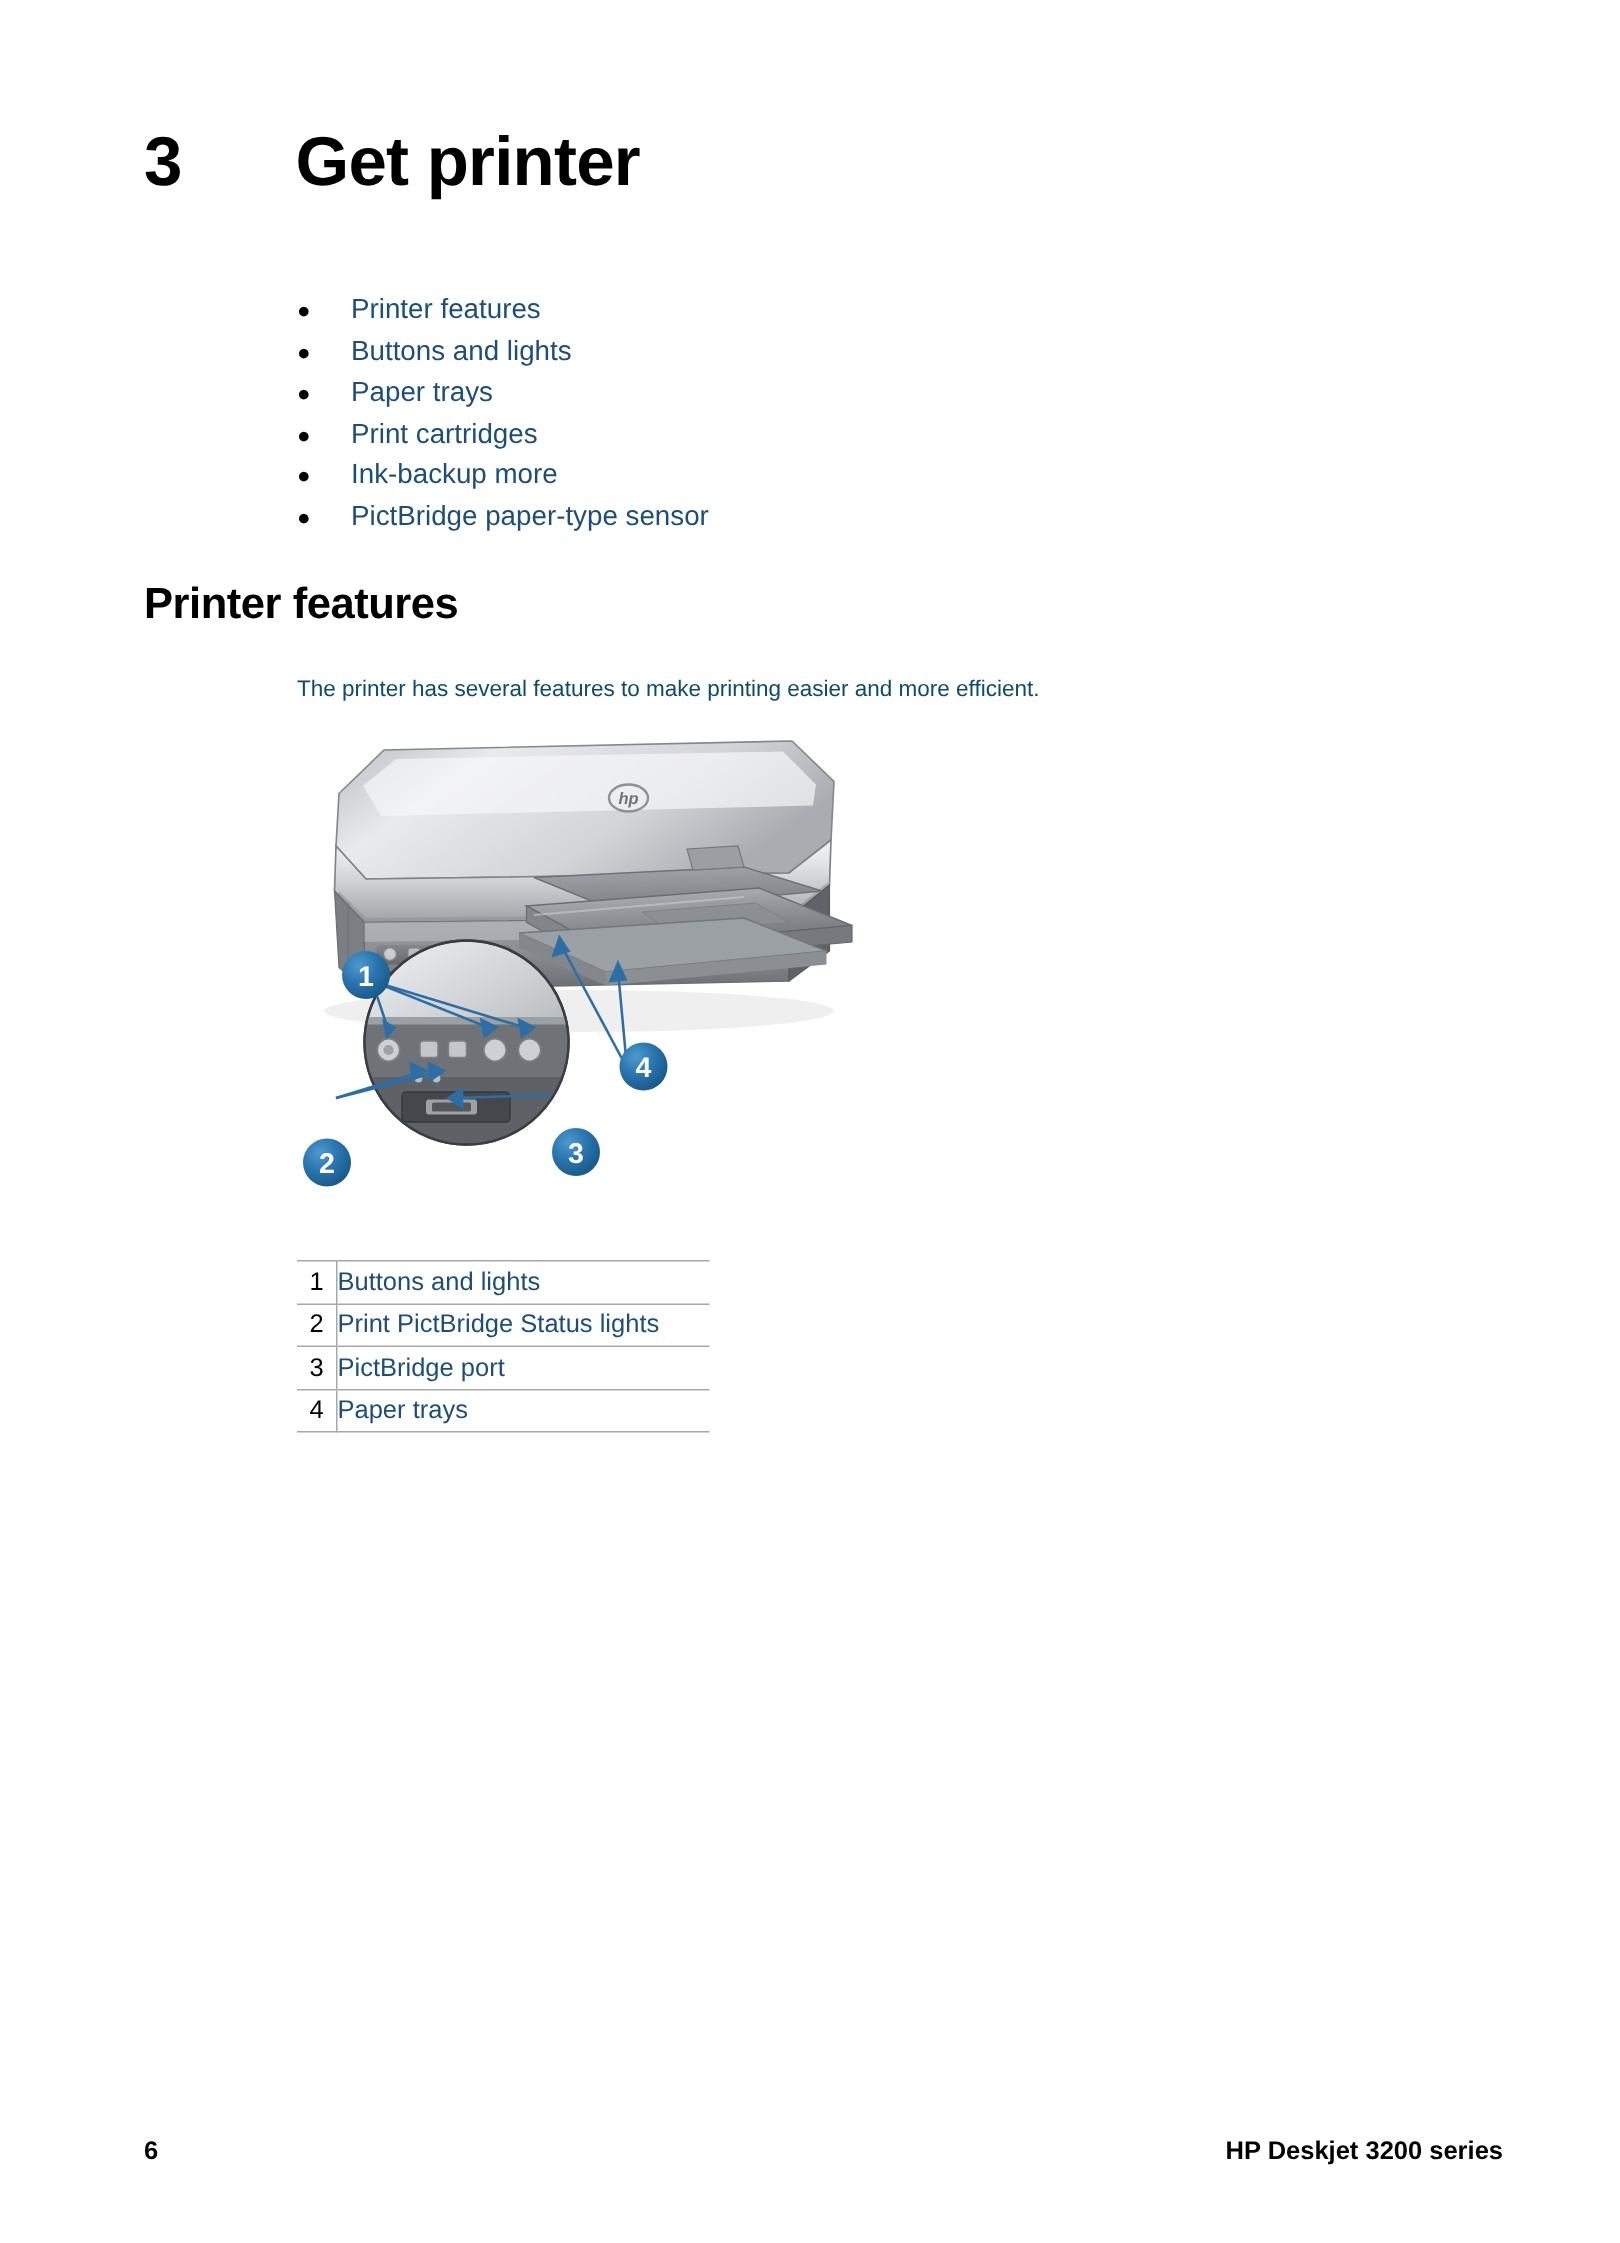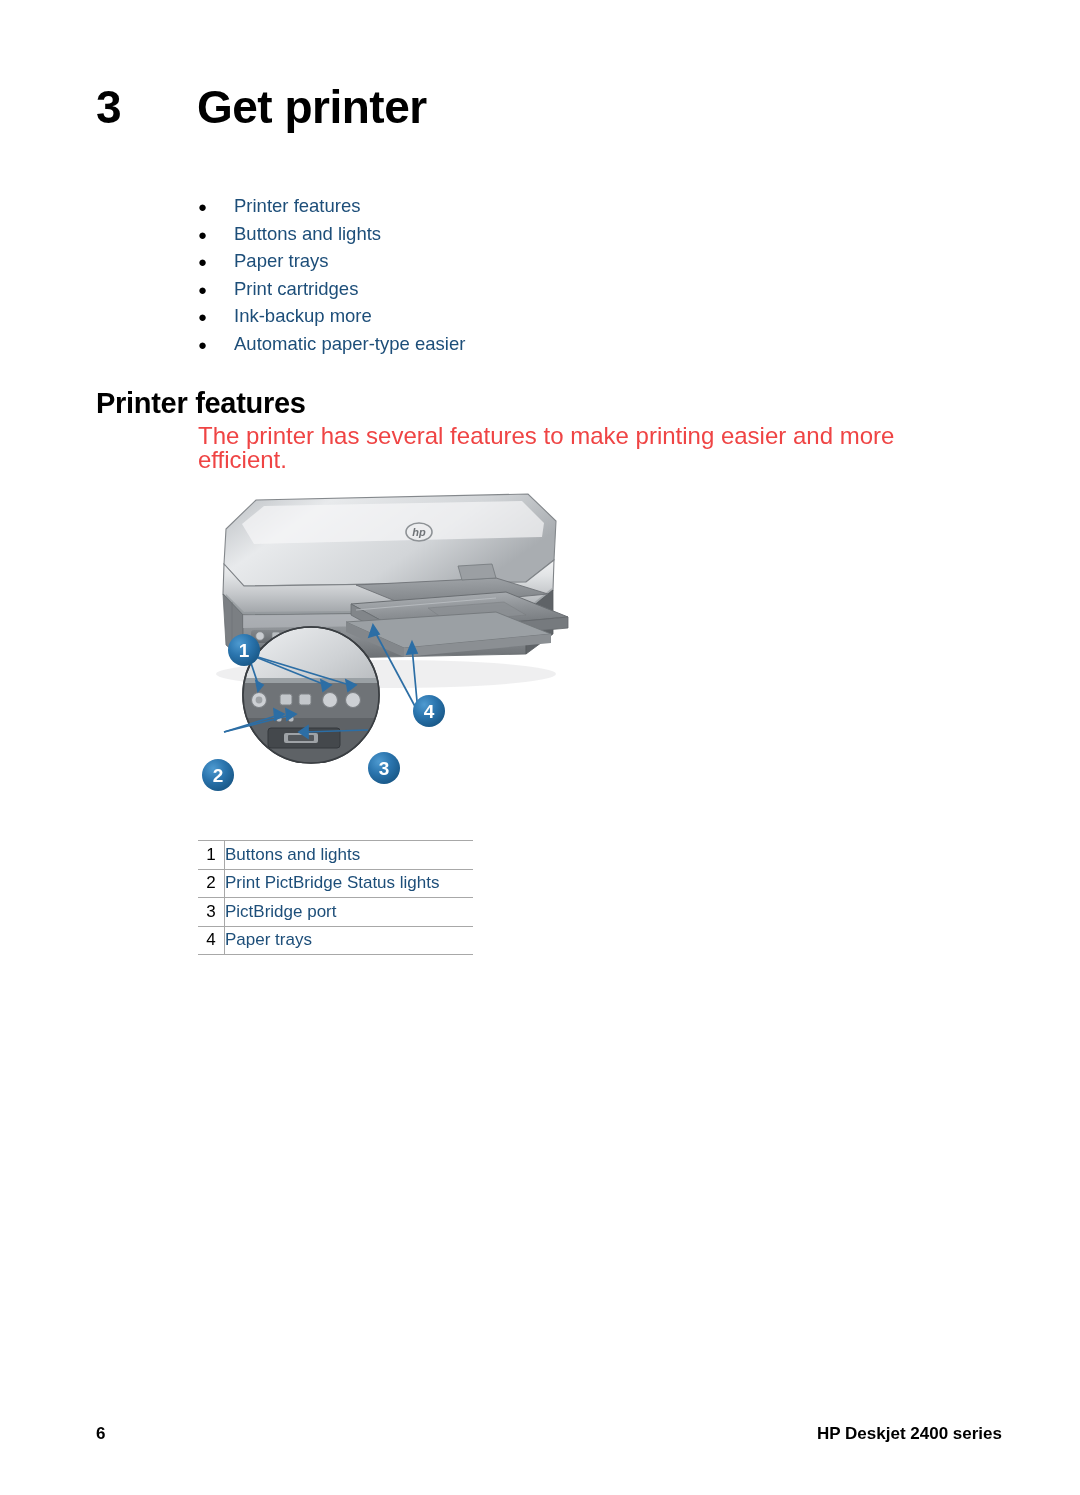--- a/index.html
+++ b/index.html
@@ -71,25 +71,25 @@
     top: 387px;
     font-size: 29px;
     font-weight: bold;
     letter-spacing: -0.3px;
   }
 
   
   #intro-paragraph {
     position: absolute;
     left: 198px;
-    top: 424px;
+    top: 448px;
     width: 720px;
-    font-size: 24px;
+    font-size: 15px;
     line-height: 24px;
-    color: #ef4444;
+    color: #0c4a6e;
   }
 
   
   #printer-figure {
     position: absolute;
     left: 196px;
     top: 482px;
     width: 390px;
     height: 340px;
   }
@@ -168,21 +168,21 @@
   <div class="toc-item">
     <span class="toc-bullet">●</span>
     <span class="toc-label">Print cartridges</span>
   </div>
   <div class="toc-item">
     <span class="toc-bullet">●</span>
     <span class="toc-label">Ink-backup more</span>
   </div>
   <div class="toc-item">
     <span class="toc-bullet">●</span>
-    <span class="toc-label">Automatic paper-type easier</span>
+    <span class="toc-label">PictBridge paper-type sensor</span>
   </div>
 </div>
 
 <div id="section-heading">Printer features</div>
 
 <div id="intro-paragraph">The printer has several features to make printing easier and more efficient.</div>
 
 <div id="printer-figure">
   <svg width="390" height="340" viewBox="0 0 390 340" xmlns="http://www.w3.org/2000/svg">
     <defs>
@@ -381,14 +381,14 @@
     </tr>
     <tr>
       <td class="legend-num">4</td>
       <td class="legend-label">Paper trays</td>
     </tr>
   </tbody>
 </table>
 
 <div id="page-footer">
   <span id="footer-page-number">6</span>
-  <span id="footer-product-name">HP Deskjet 2400 series</span>
+  <span id="footer-product-name">HP Deskjet 3200 series</span>
 </div>
 
 </body></html>

